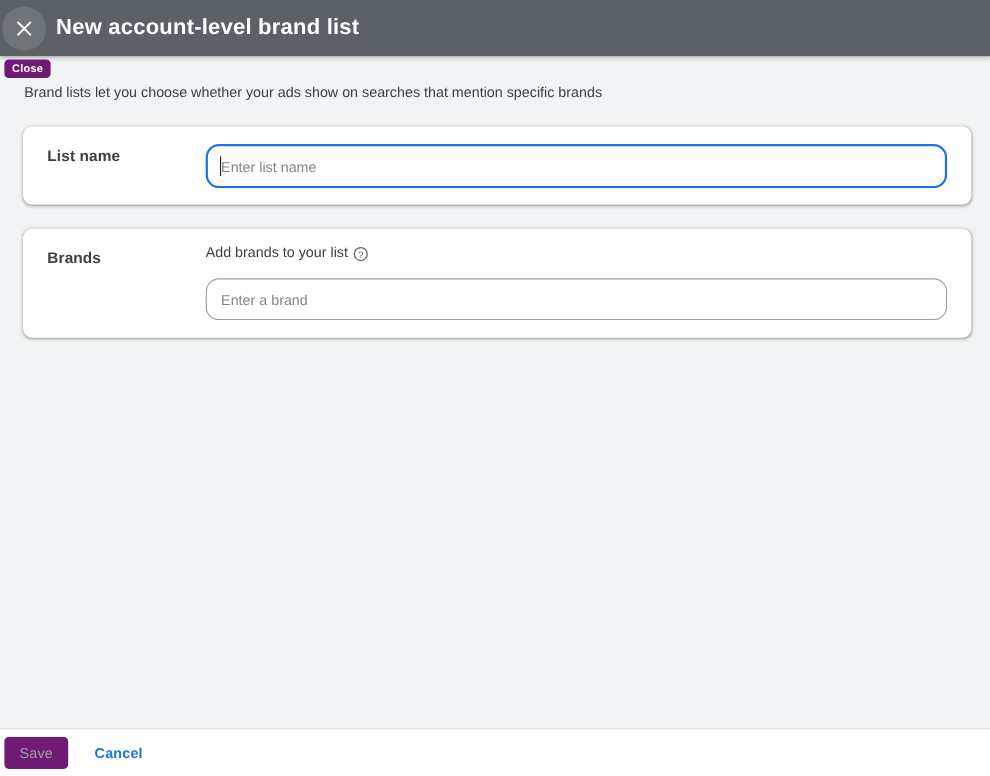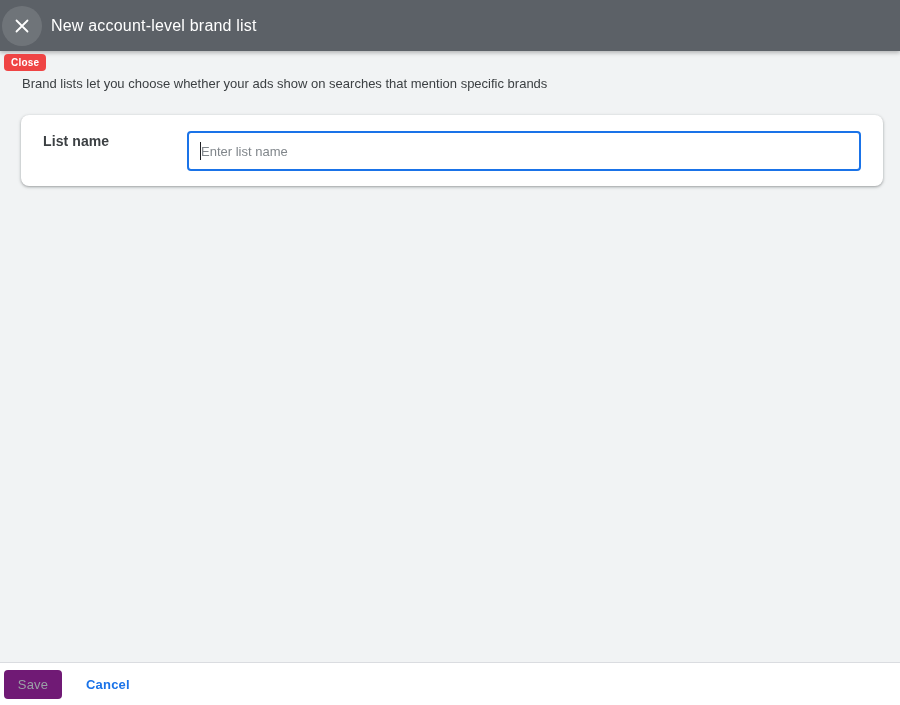--- a/index.html
+++ b/index.html
@@ -25,28 +25,28 @@
     width: 40px; height: 40px;
     border: none; border-radius: 50%;
     background: rgba(255,255,255,0.12);
     display: flex; align-items: center; justify-content: center;
     cursor: pointer;
     flex: 0 0 auto;
   }
   .dialog-title {
     margin-left: 9px;
     color: #ffffff;
-    font-size: 16px;
-    font-weight: 400;
+    font-size: 20px;
+    font-weight: 700;
     letter-spacing: 0.2px;
   }
   .tooltip {
     position: absolute;
     left: 4px; top: 54px;
-    background: #ef4444;
+    background: #701a75;
     color: #ffffff;
     font-size: 10px;
     font-weight: bold;
     padding: 3px 7px;
     border-radius: 4px;
     z-index: 6;
     letter-spacing: 0.2px;
   }
 
   
@@ -77,21 +77,21 @@
     letter-spacing: 0.1px;
   }
   .card-body { flex: 1 1 auto; }
 
   .input-wrap { position: relative; width: 674px; }
   .text-input {
     width: 674px;
     font-family: "Liberation Sans", sans-serif;
     font-size: 13px;
     color: #3c4043;
-    border-radius: 4px;
+    border-radius: 12px;
     outline: none;
     background: #fff;
   }
   .text-input::placeholder { color: #80868b; opacity: 1; }
 
   .card-listname .card-body { padding-top: 16px; }
   .input-listname {
     height: 40px;
     border: 2px solid #1a73e8;
     padding: 0 12px;
@@ -176,18 +176,35 @@
   <section class="card card-listname">
     <div class="card-label">List name</div>
     <div class="card-body">
       <div class="input-wrap">
         <input class="text-input input-listname" type="text" placeholder="Enter list name" style="">
         <span class="caret"></span>
       </div>
     </div>
   </section>
 
+  <section class="card card-brands">
+    <div class="card-label">Brands</div>
+    <div class="card-body">
+      <div class="field-label-row">
+        <span>Add brands to your list</span>
+        <span class="help-icon">
+          <svg width="14" height="14" viewBox="0 0 14 14">
+            <circle cx="7" cy="7" r="5.9" fill="none" stroke="#5f6368" stroke-width="1.1"></circle>
+            <text x="7" y="10.2" text-anchor="middle" font-size="8.5" fill="#5f6368" font-family="Liberation Sans, sans-serif">?</text>
+          </svg>
+        </span>
+      </div>
+      <div class="input-wrap">
+        <input class="text-input input-brand" type="text" placeholder="Enter a brand" style="">
+      </div>
+    </div>
+  </section>
 </div>
 
 <div class="footer">
   <button class="save-btn" disabled="">Save</button>
   <button class="cancel-btn">Cancel</button>
 </div>
 
 </body></html>

